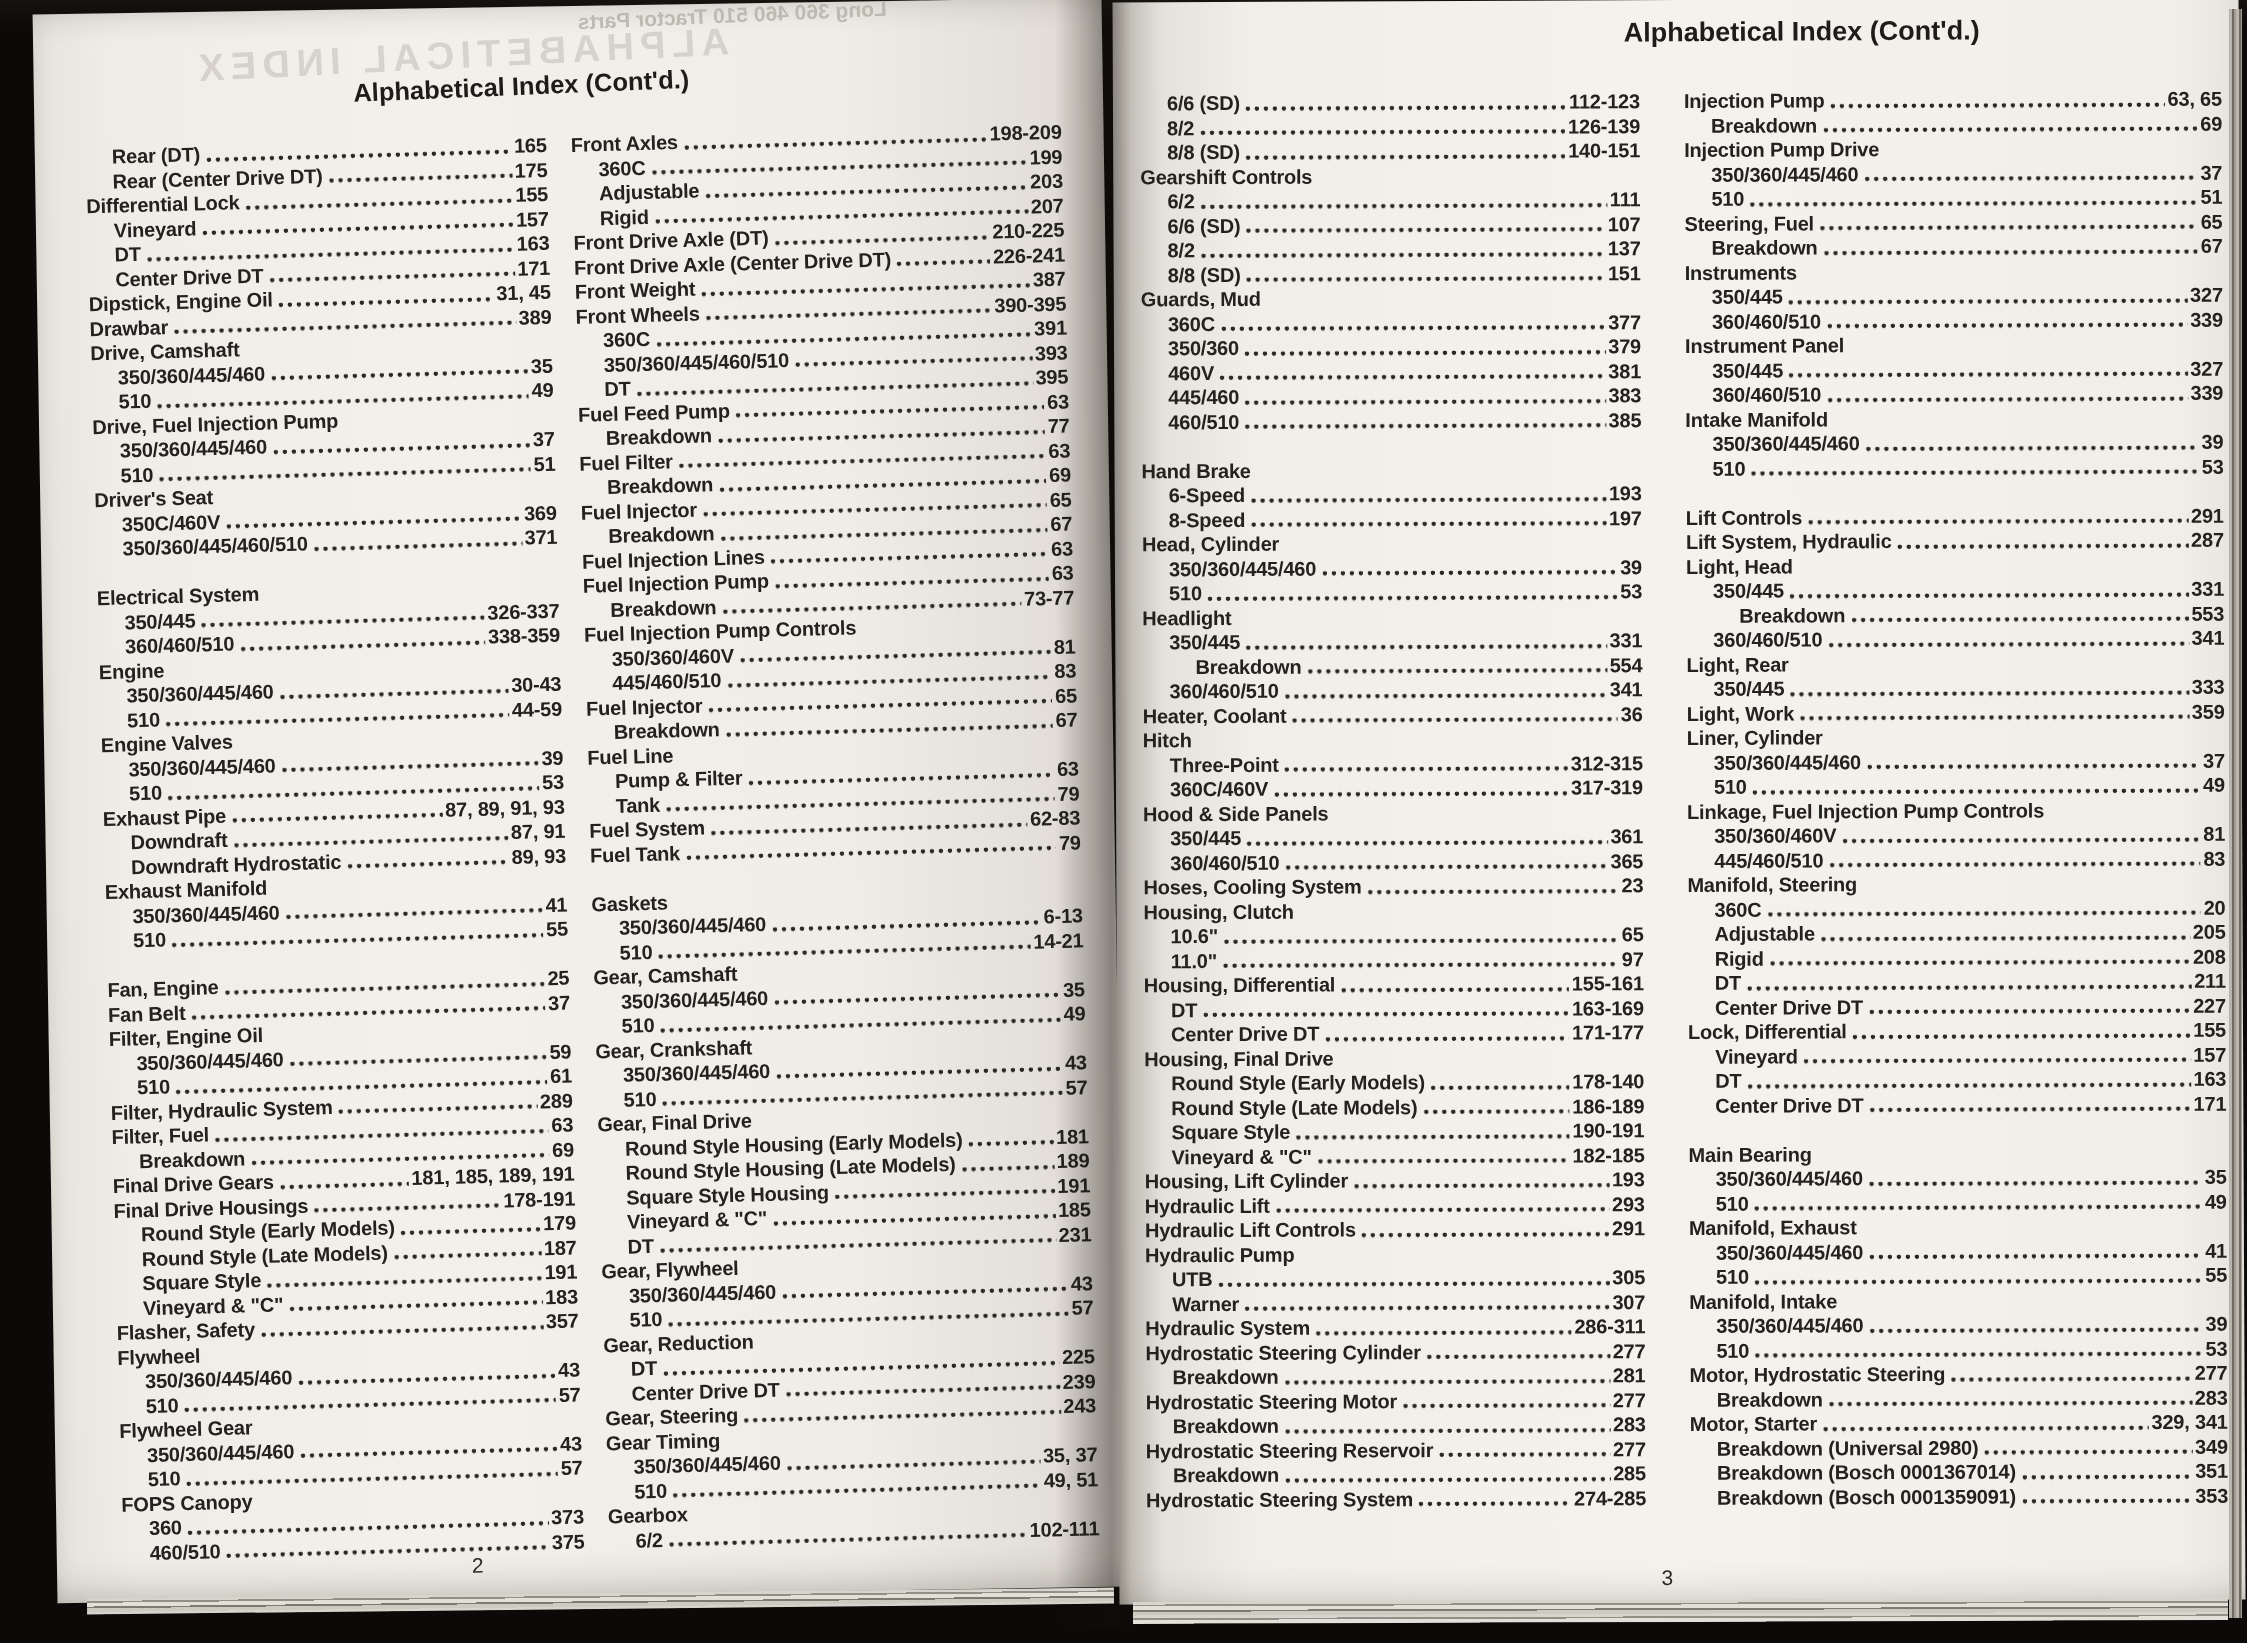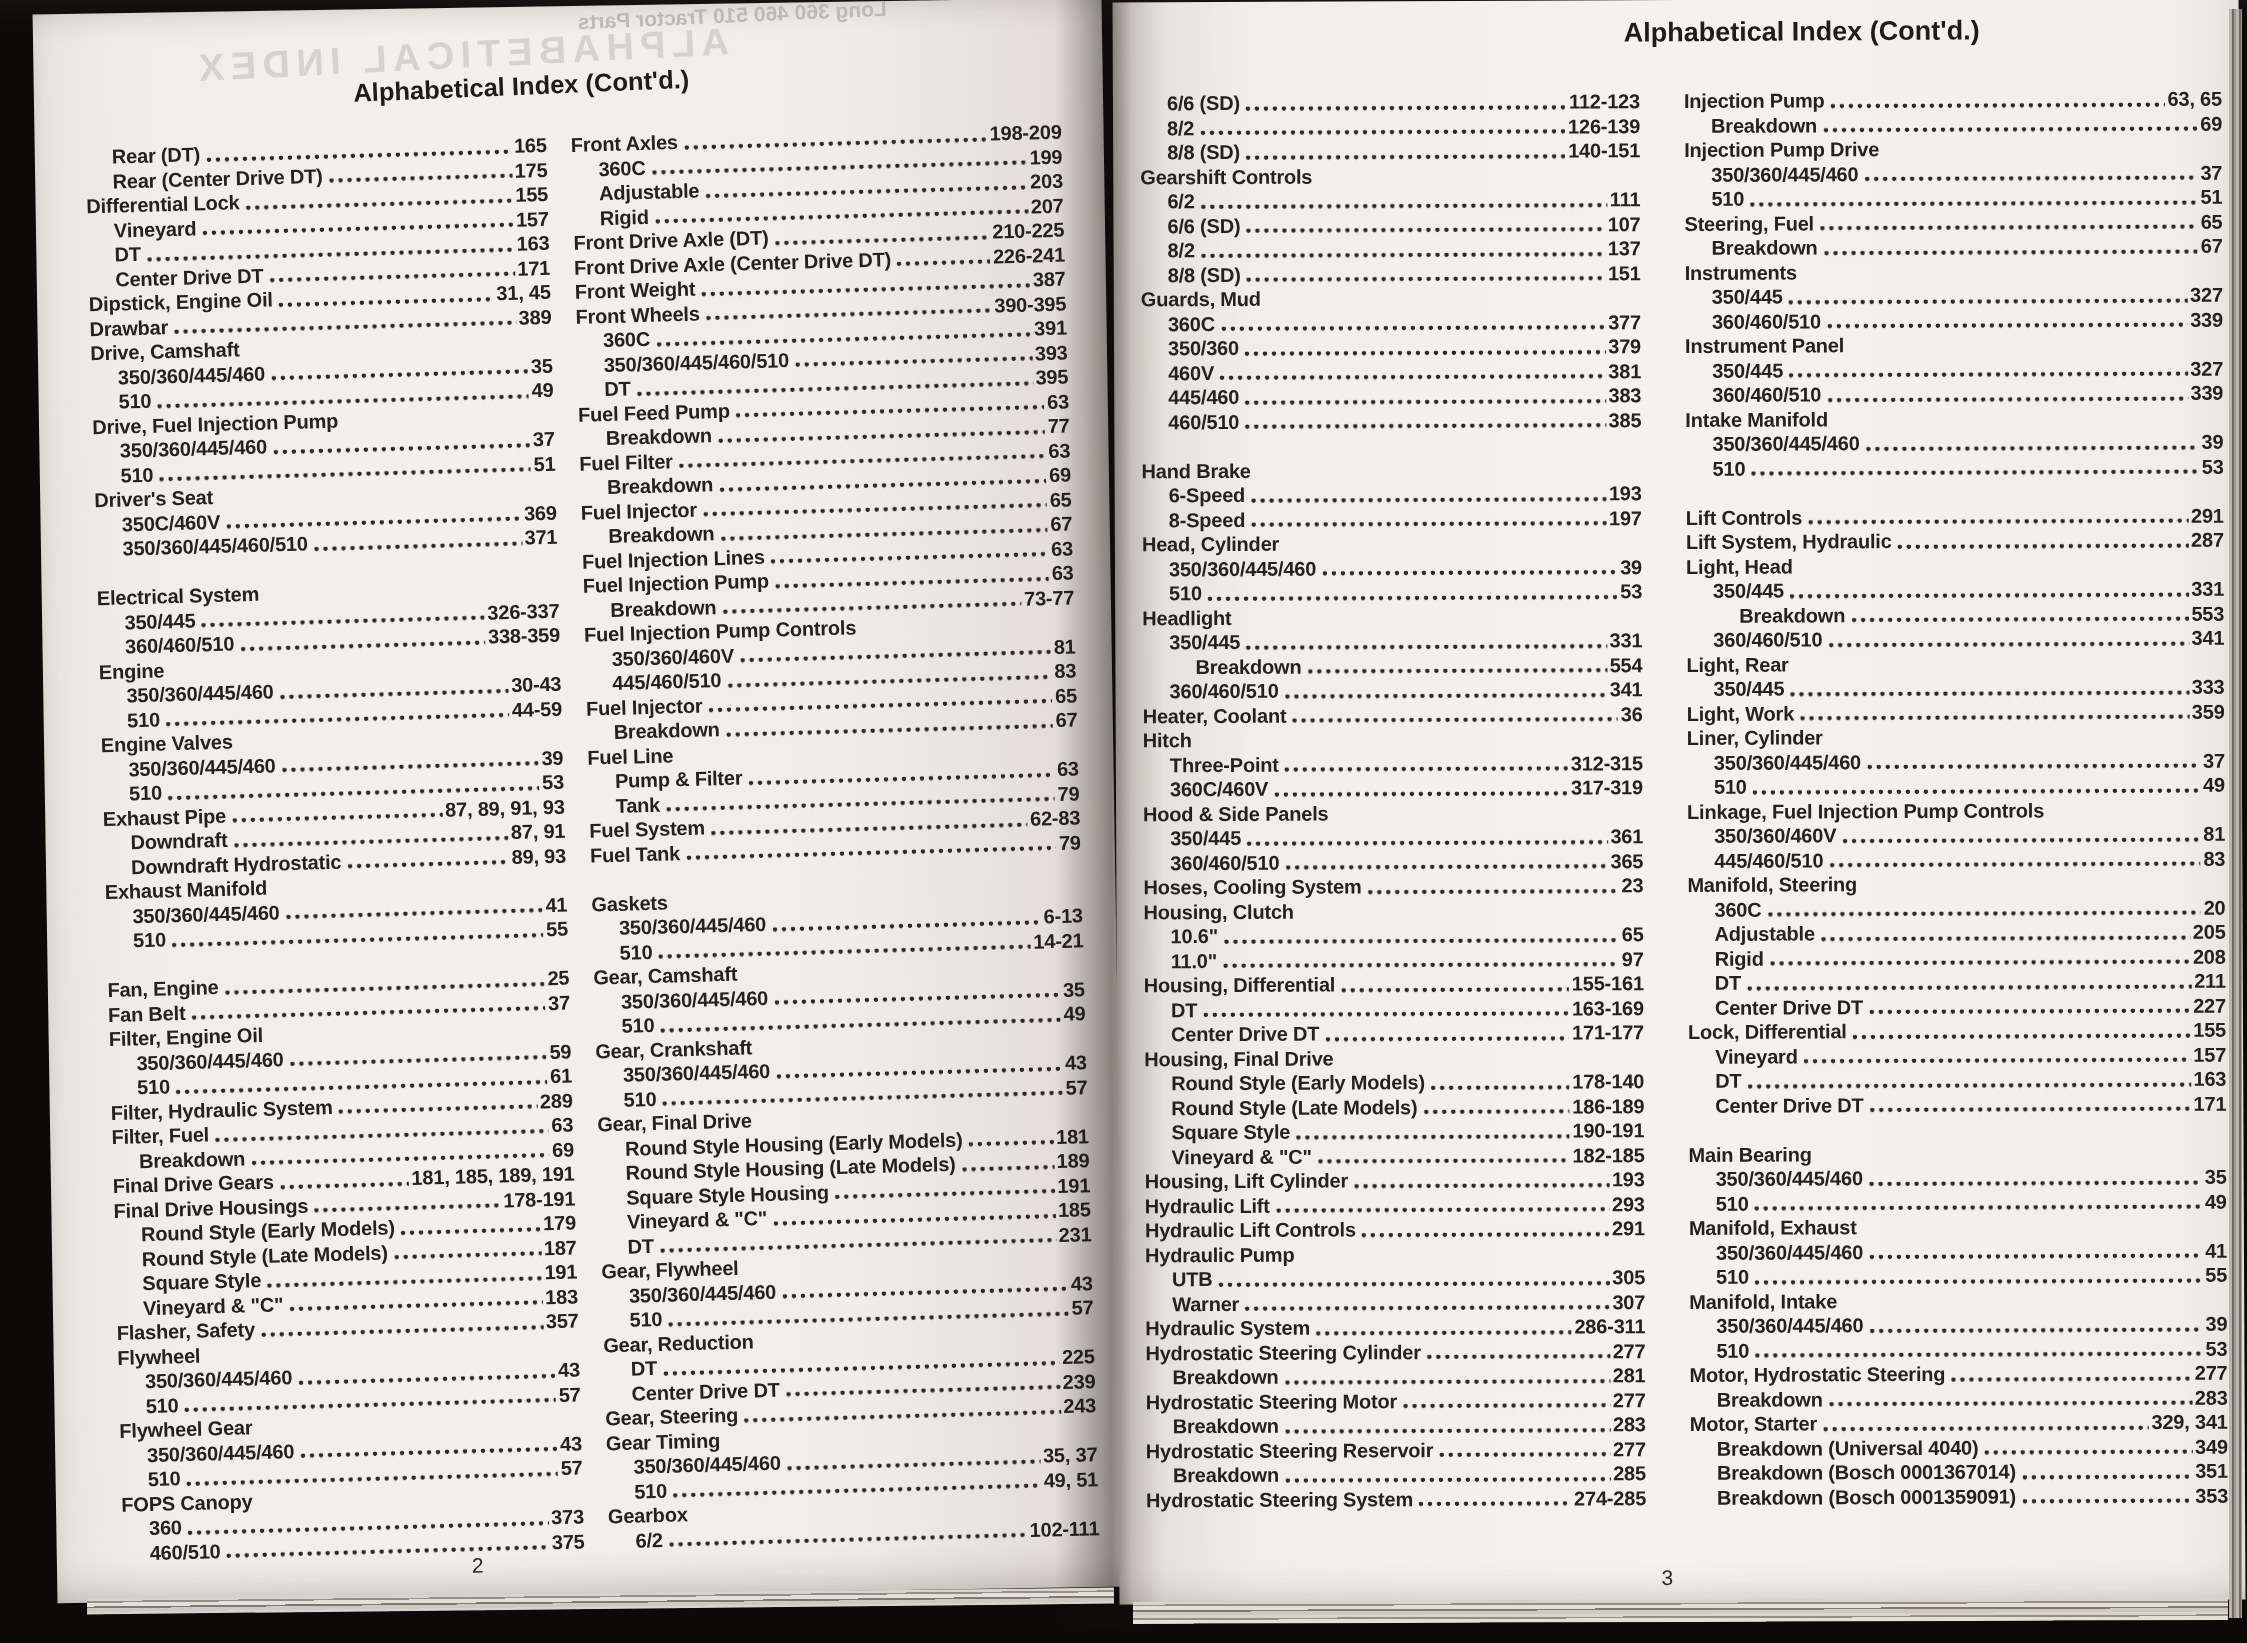--- a/index.html
+++ b/index.html
@@ -1101,21 +1101,21 @@
           <span class="lbl">Breakdown</span>
           <span class="leader"></span>
           <span class="pg">283</span>
         </div>
         <div class="row">
           <span class="lbl">Motor, Starter</span>
           <span class="leader"></span>
           <span class="pg">329, 341</span>
         </div>
         <div class="row i1">
-          <span class="lbl">Breakdown (Universal 4040)</span>
+          <span class="lbl">Breakdown (Universal 2980)</span>
           <span class="leader"></span>
           <span class="pg">349</span>
         </div>
         <div class="row i1">
           <span class="lbl">Breakdown (Bosch 0001367014)</span>
           <span class="leader"></span>
           <span class="pg">351</span>
         </div>
         <div class="row i1">
           <span class="lbl">Breakdown (Bosch 0001359091)</span>

